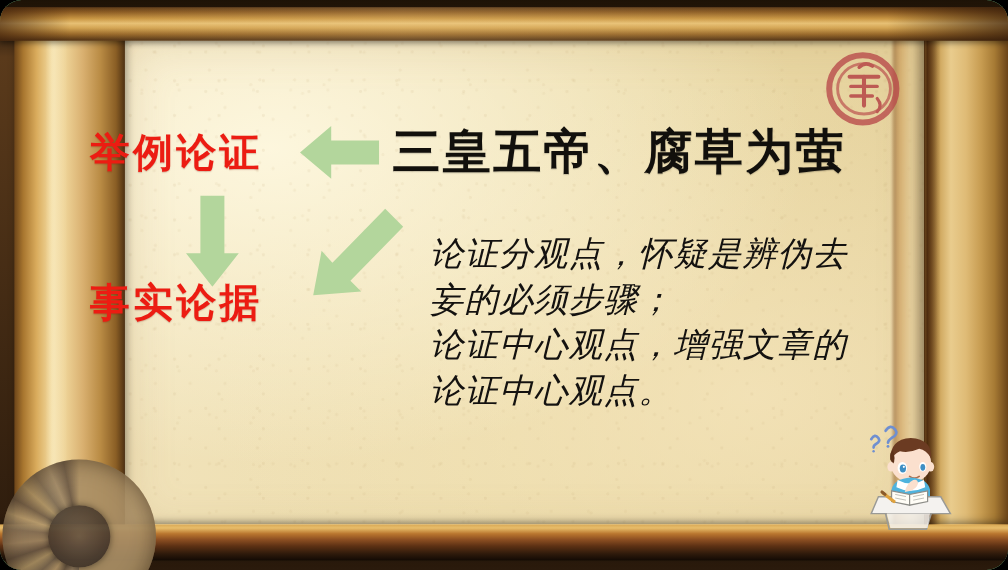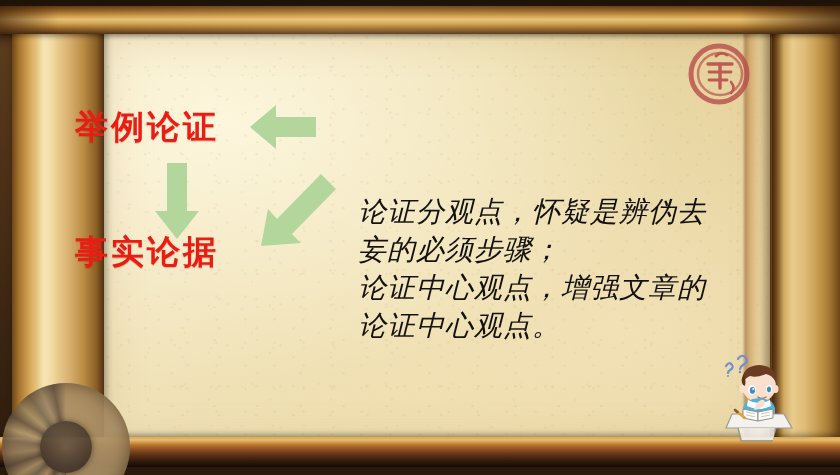--- a/index.html
+++ b/index.html
@@ -10,20 +10,21 @@
   body {
     font-family: "DejaVu Sans", "Liberation Sans", sans-serif;
   }
 
   #slide {
     position: relative;
     width: 840px;
     height: 475px;
     overflow: hidden;
     background: #86efac;
+    border-radius: 18px;
   }
 
   
   .backdrop {
     position: absolute;
     inset: 0;
     background:
       linear-gradient(180deg, #1d1206 0%, #3a2613 6%, #5a3a1b 10%, #2a1a0c 100%);
   }
 
@@ -250,20 +251,21 @@
   <div class="roller-left"></div>
   <div class="roller-right"></div>
   <div class="rod-top"></div>
   <div class="rod-bottom"></div>
   <div class="wheel"></div>
 
   <div id="label-example" class="red-label">举例论证</div>
 
   <div id="label-evidence" class="red-label">事实论据</div>
 
+  <div class="title">三皇五帝、腐草为萤</div>
 
   <div class="body-text">
     <div>论证分观点，怀疑是辨伪去</div>
     <div>妄的必须步骤；</div>
     <div>论证中心观点，增强文章的</div>
     <div>论证中心观点。</div>
   </div>
 
   <div id="arrow-left" class="arrow">
     <svg width="66" height="46" viewBox="0 0 66 46">

